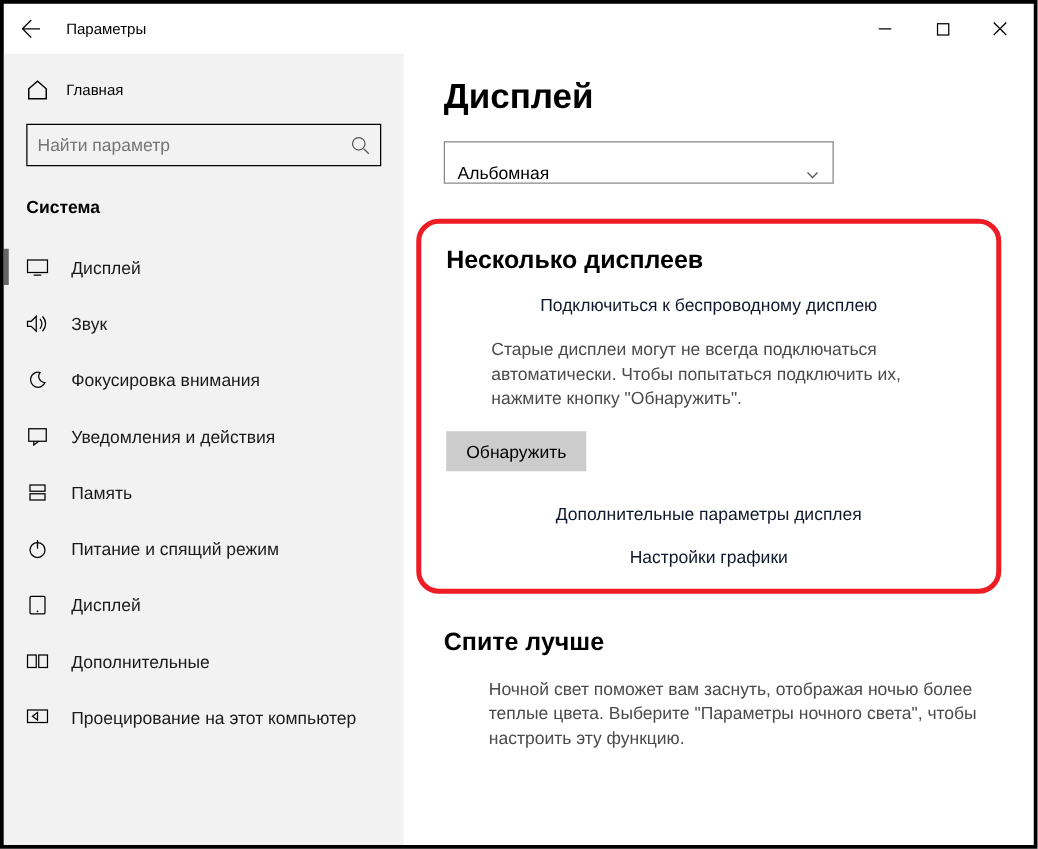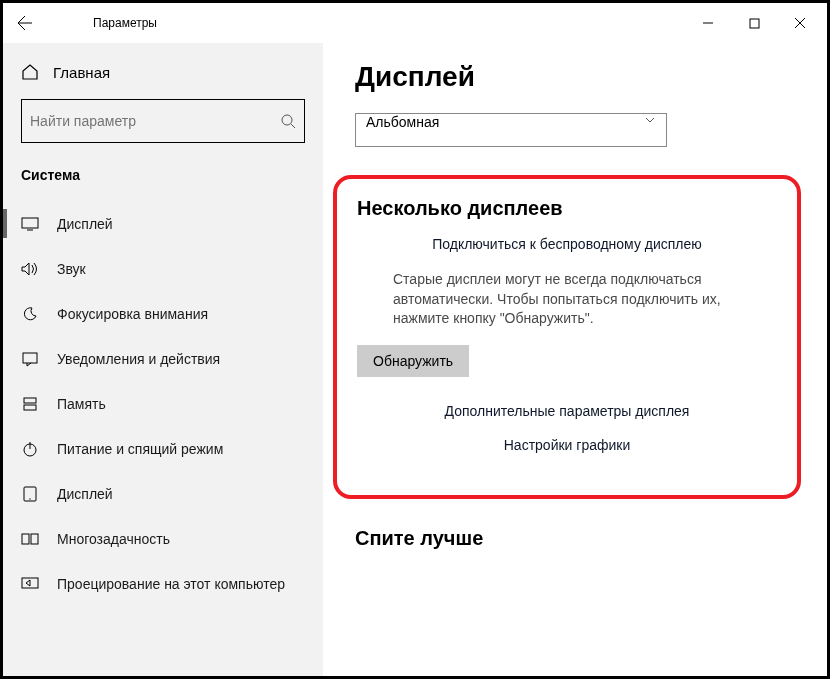--- a/index.html
+++ b/index.html
@@ -1,48 +1,48 @@
 <!DOCTYPE html>
 <html><head>
 <meta charset="utf-8">
 <style>
   * { margin: 0; padding: 0; box-sizing: border-box; font-family: "Segoe UI", sans-serif; }
   body { background: #fff; width: 830px; height: 679px; overflow: hidden; border: 3px solid #000; }
   .window { display: flex; flex-direction: column; height: 100%; }
 
-  .titlebar { display: flex; align-items: center; height: 40px; padding: 0 4px; gap: 40px; }
+  .titlebar { display: flex; align-items: center; height: 40px; padding: 0 4px; }
   .back-btn { width: 36px; height: 36px; display: flex; align-items: center; justify-content: center; cursor: pointer; }
   .title-text { font-size: 12px; margin-left: 10px; color: #000; }
   .title-spacer { flex: 1; }
   .win-controls { display: flex; }
   .win-btn { width: 46px; height: 32px; display: flex; align-items: center; justify-content: center; cursor: pointer; }
 
   .body-row { display: flex; flex: 1; min-height: 0; }
 
   .sidebar { width: 320px; background: #f2f2f2; padding-top: 10px; display: flex; flex-direction: column; overflow: hidden; }
   .home-row { display: flex; align-items: center; height: 38px; padding-left: 18px; gap: 14px; cursor: pointer; }
-  .home-row span.label { font-size: 15px; }
+  .home-row span.label { font-size: 12px; }
   .search-wrap { padding: 8px 18px 14px 18px; }
-  .search-box { display: flex; align-items: center; border: 1px solid #000; height: 44px; padding: 0 8px; background: #f2f2f2; }
+  .search-box { display: flex; align-items: center; border: 1px solid #000; height: 34px; padding: 0 8px; background: #f2f2f2; }
   .search-box input { flex: 1; border: none; background: transparent; font-size: 14px; outline: none; }
   .category { font-size: 14px; font-weight: 600; padding: 10px 18px 18px 18px; }
 
   .navlist { flex: 1; overflow: hidden; }
   .nav-item { display: flex; align-items: center; height: 45px; padding-left: 18px; gap: 18px; cursor: pointer; font-size: 14px; color: #1a1a1a; position: relative; }
   .nav-item.selected::before { content: ""; position: absolute; left: 0; top: 8px; bottom: 8px; width: 4px; background: #666; }
   .nav-icon { width: 18px; height: 18px; display: flex; align-items: center; justify-content: center; }
 
   .content { flex: 1; padding: 18px 32px 0 32px; overflow-y: auto; overflow-x: hidden; }
   .page-title { font-size: 28px; font-weight: 600; margin-bottom: 20px; }
-  .dropdown { width: 312px; height: 34px; border: 1px solid #888; display: flex; align-items: flex-start; justify-content: space-between; padding: 0 10px; font-size: 14px; cursor: pointer; margin-bottom: 28px; }
+  .dropdown { width: 312px; height: 34px; border: 1px solid #888; display: flex; align-items: flex-end; justify-content: space-between; padding: 0 10px; font-size: 14px; cursor: pointer; margin-bottom: 28px; }
   .section-h { font-size: 20px; font-weight: 600; margin-bottom: 16px; }
   .link-text { font-size: 14px; color: #0f172a; margin-bottom: 18px; cursor: pointer; text-align: center; }
   .body-text { font-size: 14px; color: #4a4a4a; margin-bottom: 16px; line-height: 1.4; max-width: 420px; margin-left: 36px; }
   .btn { display: inline-block; background: #ccc; border: none; padding: 8px 16px; font-size: 14px; cursor: pointer; margin-bottom: 26px; }
-  .highlight-box { border: 4px solid #ee1c25; border-radius: 18px; padding: 18px 20px 24px 20px; margin-left: -22px; margin-right: -6px; margin-bottom: 28px; }
+  .highlight-box { border: 4px solid #ee1c25; border-radius: 18px; padding: 18px 20px 0 20px; margin-left: -22px; margin-right: -6px; margin-bottom: 28px; }
 
   svg { display: block; }
 </style>
 </head>
 <body>
 
 <div class="window">
 
   <div class="titlebar">
     <div class="back-btn">
@@ -160,21 +160,21 @@
             </span>
           <span>Дисплей</span>
         </div>
         <div class="nav-item">
           <span class="nav-icon">
               <svg width="18" height="12" viewBox="0 0 18 12">
                 <rect x="1" y="1" width="7" height="10" stroke="#000" fill="none"></rect>
                 <rect x="10" y="1" width="7" height="10" stroke="#000" fill="none"></rect>
               </svg>
             </span>
-          <span>Многозадачность</span>
+          <span>Дополнительные</span>
         </div>
         <div class="nav-item">
           <span class="nav-icon">
               <svg width="18" height="14" viewBox="0 0 18 14">
                 <rect x="1" y="1" width="16" height="10" stroke="#000" fill="none"></rect>
                 <path d="M5 6 L9 3 L9 9 Z" stroke="#000" fill="none"></path>
               </svg>
             </span>
           <span>Проецирование на этот компьютер</span>
         </div>
@@ -196,17 +196,18 @@
       <div class="highlight-box">
         <h2 class="section-h">Несколько дисплеев</h2>
         <div class="link-text">Подключиться к беспроводному дисплею</div>
         <div class="body-text">Старые дисплеи могут не всегда подключаться автоматически. Чтобы попытаться подключить их, нажмите кнопку "Обнаружить".</div>
         <button class="btn">Обнаружить</button>
         <div class="link-text">Дополнительные параметры дисплея</div>
         <div class="link-text">Настройки графики</div>
       </div>
 
       <h2 class="section-h">Спите лучше</h2>
+      <div class="body-text">Ночной свет поможет вам заснуть, отображая ночью более теплые цвета. Выберите "Параметры ночного света", чтобы настроить эту функцию.</div>
 
     </div>
 
   </div>
 </div>
 
 </body></html>

